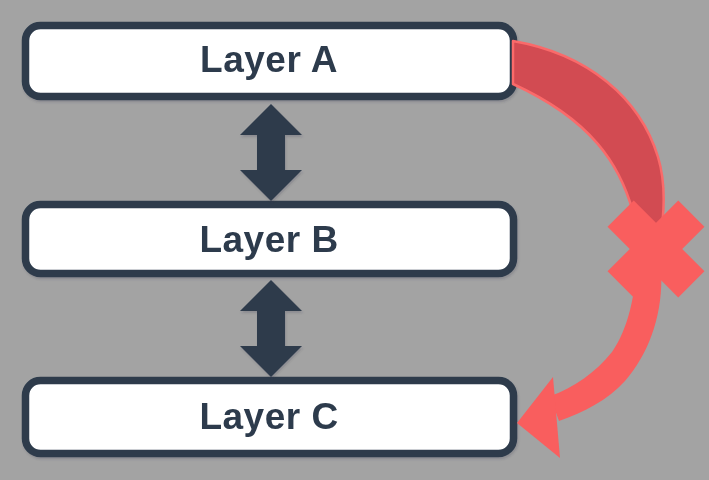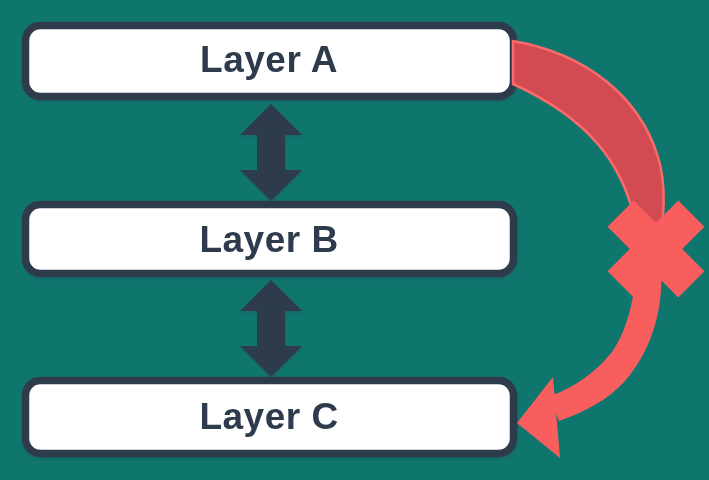--- a/index.html
+++ b/index.html
@@ -2,21 +2,21 @@
 <html><head>
 <meta charset="utf-8">
 <style>
   html, body { margin: 0; padding: 0; }
   body {
     width: 709px; height: 480px;
     background: #ffffff;
     font-family: "Liberation Sans", "DejaVu Sans", sans-serif;
     overflow: hidden;
   }
-  .stage { position: relative; width: 709px; height: 480px; background: #0f766e; }
+  .stage { position: relative; width: 709px; height: 480px; background: #a3a3a3; }
   svg { display: block; }
 
   .node-box {
     fill: #ffffff;
     stroke: #2d3b4c;
     stroke-width: 7.5;
   }
   .node-label {
     fill: #2d3b4c;
     font-family: "Liberation Sans", "DejaVu Sans", sans-serif;

